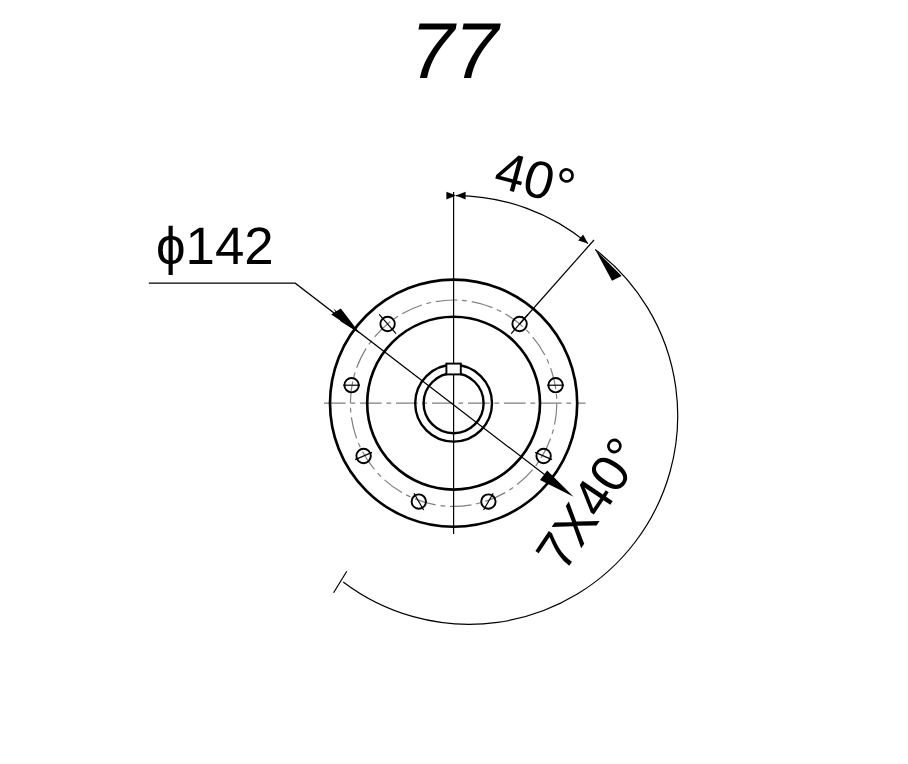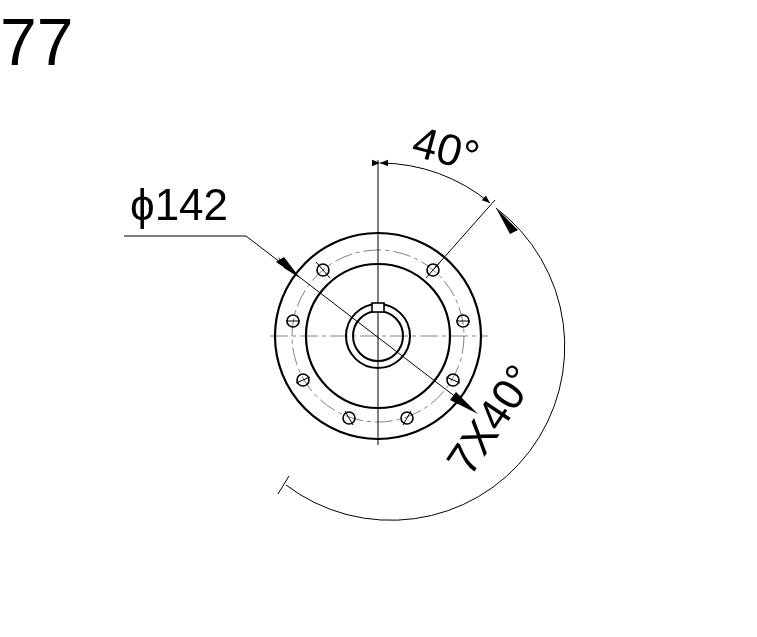--- a/index.html
+++ b/index.html
@@ -1,18 +1,18 @@
 <!DOCTYPE html>
 <html><head>
   <meta charset="utf-8">
   <style>
     html, body { margin: 0; padding: 0; background: #ffffff; }
     body { width: 757px; height: 637px; position: relative; overflow: hidden; font-family: "Liberation Sans", sans-serif; }
     #canvas { position: absolute; left: 0; top: 0; }
-    .title { position: absolute; left: 0; width: 757px; top: 4px; font-size: 66px; color: #000; font-family: "Liberation Sans", sans-serif; }
+    .title { position: absolute; left: 0; width: 757px; top: 4px; text-align: center; font-size: 66px; color: #000; font-family: "Liberation Sans", sans-serif; font-style: italic; }
     .dim-text { font-family: "Liberation Sans", sans-serif; fill: #000; }
   </style>
 </head>
 <body>
 
 <div class="title">77</div>
 
 <svg id="canvas" width="757" height="637" viewBox="0 0 757 637" xmlns="http://www.w3.org/2000/svg">
   <defs>
     <marker id="arrow" viewBox="0 0 10 10" refX="10" refY="5" markerWidth="24" markerHeight="8" markerUnits="userSpaceOnUse" orient="auto">

